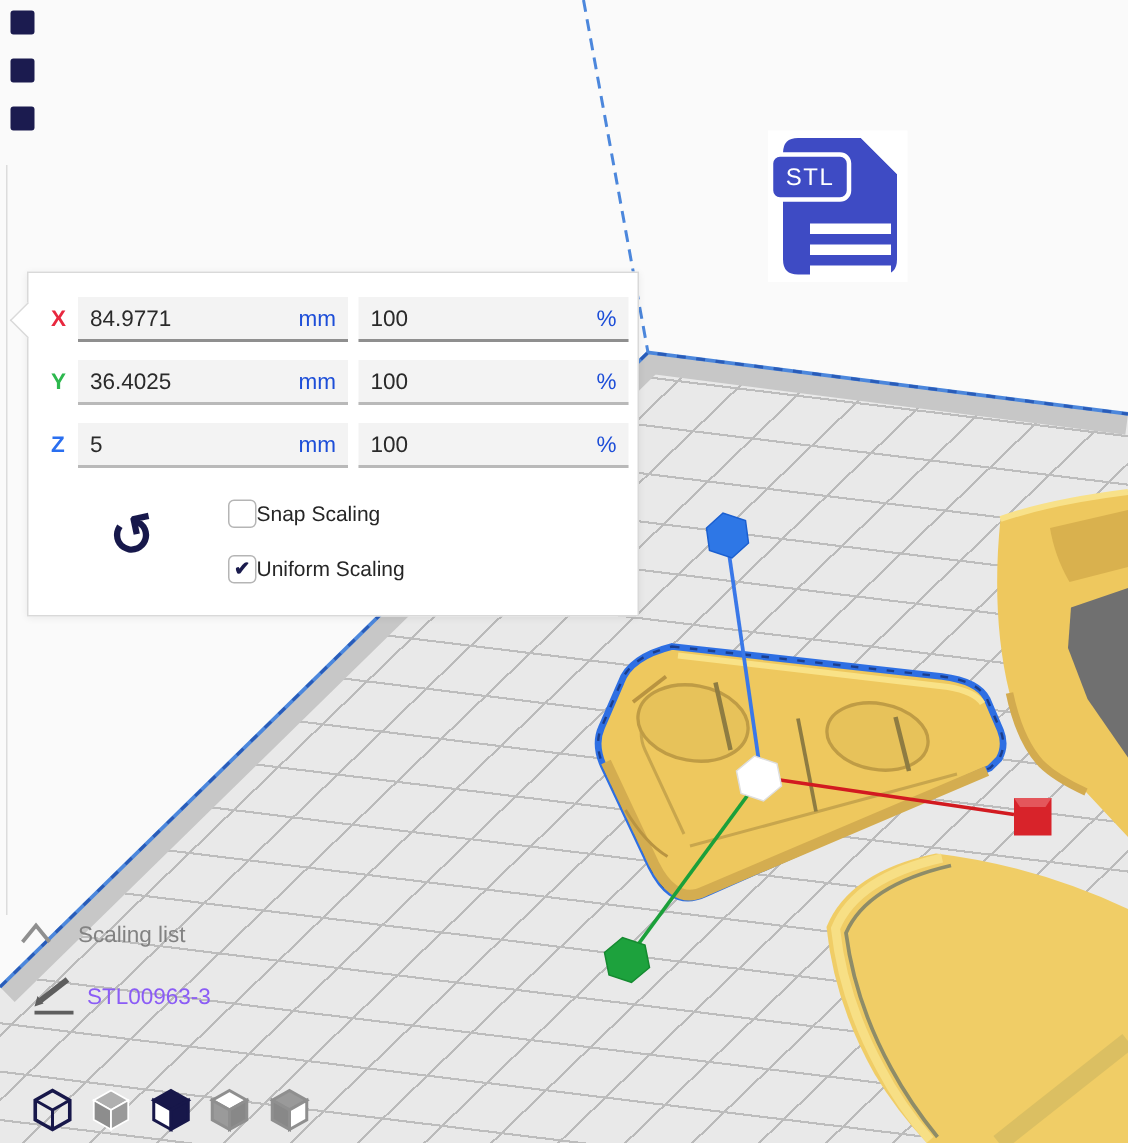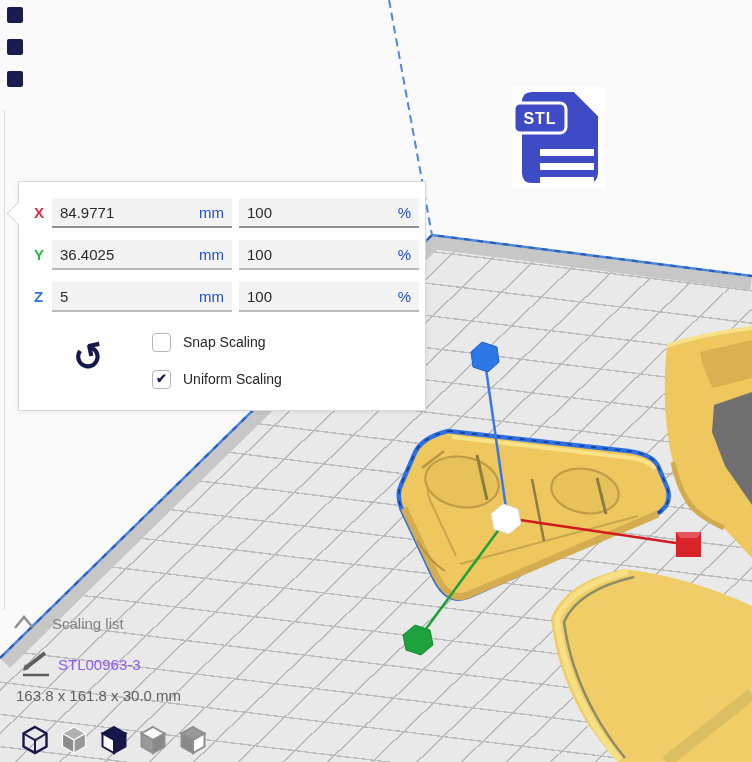--- a/index.html
+++ b/index.html
@@ -31,26 +31,26 @@
   .row-0 .field{border-bottom-color:#8f8f8f;text-decoration:underline;}
   .field .val{position:absolute;left:8px;top:6px;font-size:15px;color:#2a2a2a;}
   .field .unit{position:absolute;right:8px;top:6px;font-size:15px;color:#1d4ed8;}
   .f1{left:33px}.f2{left:220px}
   #reset-btn{position:absolute;left:50px;top:156px;width:40px;height:44px;color:#17184b;
     font-size:37px;font-weight:bold;line-height:40px;text-align:center;cursor:pointer;
     transform:rotate(-12deg);}
   .chk-row{position:absolute;left:133px;height:20px;display:flex;align-items:center;}
   .chk-box{width:19px;height:19px;border:1.5px solid #b5b5b5;border-radius:4px;background:#fff;
     box-sizing:border-box;text-align:center;line-height:16px;font-size:13px;color:#1a1b4d;font-weight:bold;}
-  .chk-label{margin-left:12px;font-size:14px;color:#262626;white-space:nowrap;}
+  .chk-label{font-size:14px;color:#262626;white-space:nowrap;}
 
   
   #stl-tile{position:absolute;left:512px;top:87px;width:93px;height:101px;background:#fff;}
   #stl-badge-text{position:absolute;left:2px;top:18px;width:52px;height:28px;
-    color:#fff;font-size:16px;font-weight:bold;text-align:center;line-height:28px;letter-spacing:1px;}
+    color:#fff;font-size:16px;font-weight:normal;text-align:center;line-height:28px;letter-spacing:1px;}
 
   
   .gray-text{position:absolute;color:#7a7a7a;font-size:15px;white-space:nowrap;}
   #obj-header{left:52px;top:615px;color:#828282;}
   #obj-item{left:58px;top:656px;color:#8b5cf6;}
   #obj-dims{left:16px;top:687px;color:#5f5f5f;}
 
   
   #view-presets{position:absolute;left:14px;top:716px;width:210px;height:48px;}
 </style>
@@ -197,21 +197,20 @@
       <span class="chk-label">Snap Scaling</span>
     </div>
     <div class="chk-row" style="top:187px">
       <div class="chk-box">✔</div>
       <span class="chk-label">Uniform Scaling</span>
     </div>
   </div>
 
   <div class="gray-text" id="obj-header">Scaling list</div>
   <div class="gray-text" id="obj-item">STL00963-3</div>
-  <div class="gray-text" id="obj-dims">163.8 x 161.8 x 30.0 mm</div>
 
   <svg id="view-presets" viewBox="0 0 210 48">
 
     <g stroke="#17174a" stroke-width="2.4" fill="none">
       <polygon points="21,11 32.5,17.5 32.5,30.5 21,37 9.5,30.5 9.5,17.5"></polygon>
       <path d="M 9.5,17.5 L 21,24 L 32.5,17.5 M 21,24 L 21,37" stroke-width="2"></path>
     </g>
 
     <g stroke="#ffffff" stroke-width="1.2">
       <polygon points="60,11 71.5,17.5 60,24 48.5,17.5" fill="#b0b0b0"></polygon>

